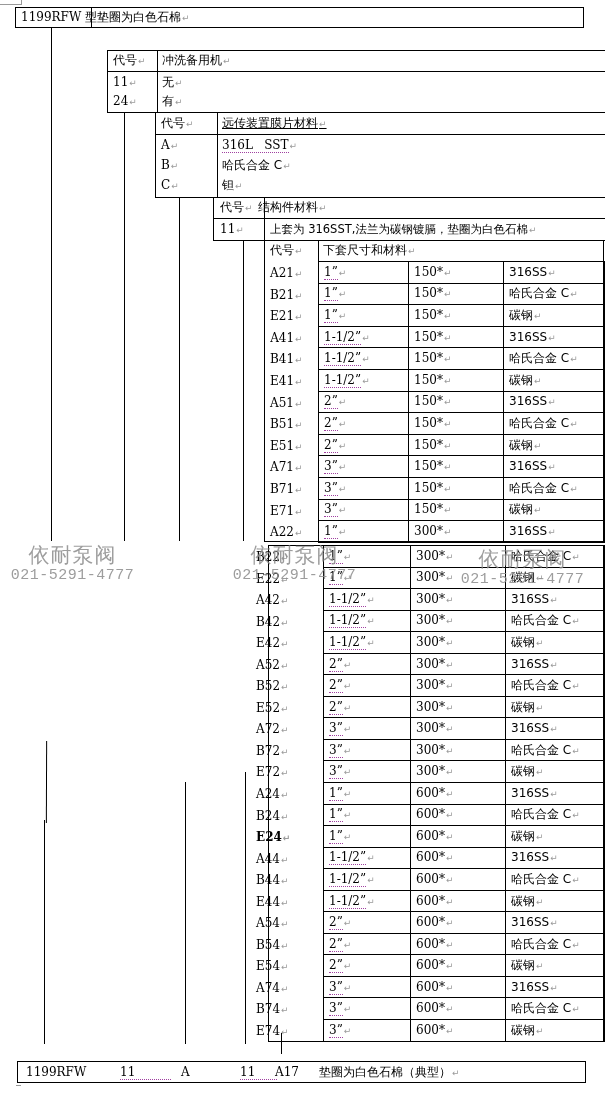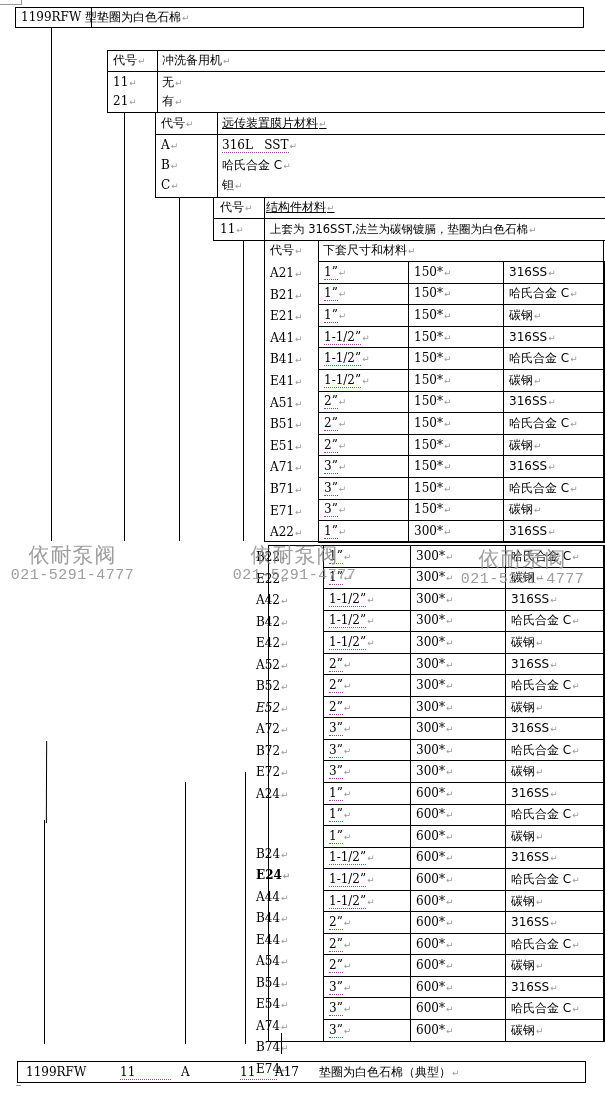--- a/index.html
+++ b/index.html
@@ -37,40 +37,40 @@
   <span>垫圈为白色石棉</span><span class="mark">↵</span>
 </span>
 
 <div class="box" style="left:107px;top:50px;width:499px;height:63px;"></div>
 <div class="hline" style="left:107px;top:71px;width:499px;"></div>
 <div class="vline" style="left:157px;top:50px;height:63px;"></div>
 <span class="txt cjk" style="left:113px;top:52px;"><span>代号</span><span class="mark">↵</span></span>
 <span class="txt cjk" style="left:162px;top:52px;"><span>冲洗备用机</span><span class="mark">↵</span></span>
 <span class="txt" style="left:113px;top:74px;"><span>11</span><span class="mark">↵</span></span>
 <span class="txt cjk" style="left:162px;top:74px;"><span>无</span><span class="mark">↵</span></span>
-<span class="txt" style="left:113px;top:93px;"><span>21</span><span class="mark">↵</span></span>
+<span class="txt" style="left:113px;top:93px;"><span>24</span><span class="mark">↵</span></span>
 <span class="txt cjk" style="left:162px;top:93px;"><span>有</span><span class="mark">↵</span></span>
 
 <div class="box" style="left:155px;top:112px;width:451px;height:86px;"></div>
 <div class="hline" style="left:155px;top:134px;width:451px;"></div>
 <div class="vline" style="left:217px;top:112px;height:86px;"></div>
 <span class="txt cjk" style="left:161px;top:115px;"><span>代号</span><span class="mark">↵</span></span>
 <span class="txt cjk" style="left:222px;top:115px;text-decoration:underline;"><span>远传装置膜片材料</span><span class="mark">↵</span></span>
 <span class="txt" style="left:161px;top:137px;"><span>A</span><span class="mark">↵</span></span>
 <span class="txt" style="left:222px;top:137px;white-space:pre;"><span class="dot">316L   SST</span><span class="mark">↵</span></span>
 <span class="txt" style="left:161px;top:157px;"><span>B</span><span class="mark">↵</span></span>
 <span class="txt cjk" style="left:222px;top:157px;"><span>哈氏合金 C</span><span class="mark">↵</span></span>
 <span class="txt" style="left:161px;top:177px;"><span>C</span><span class="mark">↵</span></span>
 <span class="txt cjk" style="left:222px;top:177px;"><span>钽</span><span class="mark">↵</span></span>
 
 <div class="box" style="left:213px;top:197px;width:393px;height:44px;"></div>
 <div class="hline" style="left:213px;top:218px;width:393px;"></div>
 <div class="vline" style="left:264px;top:197px;height:44px;"></div>
 <span class="txt cjk" style="left:220px;top:199px;"><span>代号</span><span class="mark">↵</span></span>
-<span class="txt cjk" style="left:266px;top:199px;text-decoration:underline;"><span>结构件材料</span><span class="mark">↵</span></span>
+<span class="txt cjk" style="left:258px;top:199px;"><span>结构件材料</span><span class="mark">↵</span></span>
 <span class="txt" style="left:220px;top:221px;"><span>11</span><span class="mark">↵</span></span>
 <span class="txt cjk" style="left:270px;top:221px;font-size:11.5px;"><span>上套为 316SST,法兰为碳钢镀膈，垫圈为白色石棉</span><span class="mark">↵</span></span>
 
 <div class="box" style="left:264px;top:240px;width:340px;height:302px;"></div>
 <div class="vline" style="left:318px;top:240px;height:302px;"></div>
 <div class="hline" style="left:318px;top:261px;width:286px;"></div>
 <span class="txt cjk" style="left:270px;top:242px;"><span>代号</span><span class="mark">↵</span></span>
 <span class="txt cjk" style="left:323px;top:242px;"><span>下套尺寸和材料</span><span class="mark">↵</span></span>
 
 <div class="codecol" style="left:270px;top:263px;" id="codes1">
@@ -166,26 +166,26 @@
 <div class="box" style="left:268px;top:545px;width:336px;height:497px;"></div>
 <div class="vline" style="left:323px;top:545px;height:497px;"></div>
 <div class="codecol" style="left:256px;top:547px;" id="codes2">
     <div style="height: 21.55px;"><span>B22</span><span class="mark">↵</span></div>
     <div style="height: 21.55px;"><span>E22</span><span class="mark">↵</span></div>
     <div style="height: 21.55px;"><span>A42</span><span class="mark">↵</span></div>
     <div style="height: 21.55px;"><span>B42</span><span class="mark">↵</span></div>
     <div style="height: 21.55px;"><span>E42</span><span class="mark">↵</span></div>
     <div style="height: 21.55px;"><span>A52</span><span class="mark">↵</span></div>
     <div style="height: 21.55px;"><span>B52</span><span class="mark">↵</span></div>
-    <div style="height: 21.55px; font-style: italic;"><span>E52</span><span class="mark">↵</span></div>
+    <div style="height: 21.55px;"><span>E52</span><span class="mark">↵</span></div>
     <div style="height: 21.55px;"><span>A72</span><span class="mark">↵</span></div>
     <div style="height: 21.55px;"><span>B72</span><span class="mark">↵</span></div>
     <div style="height: 21.55px;"><span>E72</span><span class="mark">↵</span></div>
     <div style="height: 21.55px;"><span>A24</span><span class="mark">↵</span></div>
-    <div style="height: 21.55px; margin-top: 38px;"><span>B24</span><span class="mark">↵</span></div>
+    <div style="height: 21.55px;"><span>B24</span><span class="mark">↵</span></div>
     <div style="height: 21.55px; font-weight: bold;"><span>E24</span><span class="mark">↵</span></div>
     <div style="height: 21.55px;"><span>A44</span><span class="mark">↵</span></div>
     <div style="height: 21.55px;"><span>B44</span><span class="mark">↵</span></div>
     <div style="height: 21.55px;"><span>E44</span><span class="mark">↵</span></div>
     <div style="height: 21.55px;"><span>A54</span><span class="mark">↵</span></div>
     <div style="height: 21.55px;"><span>B54</span><span class="mark">↵</span></div>
     <div style="height: 21.55px;"><span>E54</span><span class="mark">↵</span></div>
     <div style="height: 21.55px;"><span>A74</span><span class="mark">↵</span></div>
     <div style="height: 21.55px;"><span>B74</span><span class="mark">↵</span></div>
     <div style="height: 21.55px;"><span>E74</span><span class="mark">↵</span></div>

